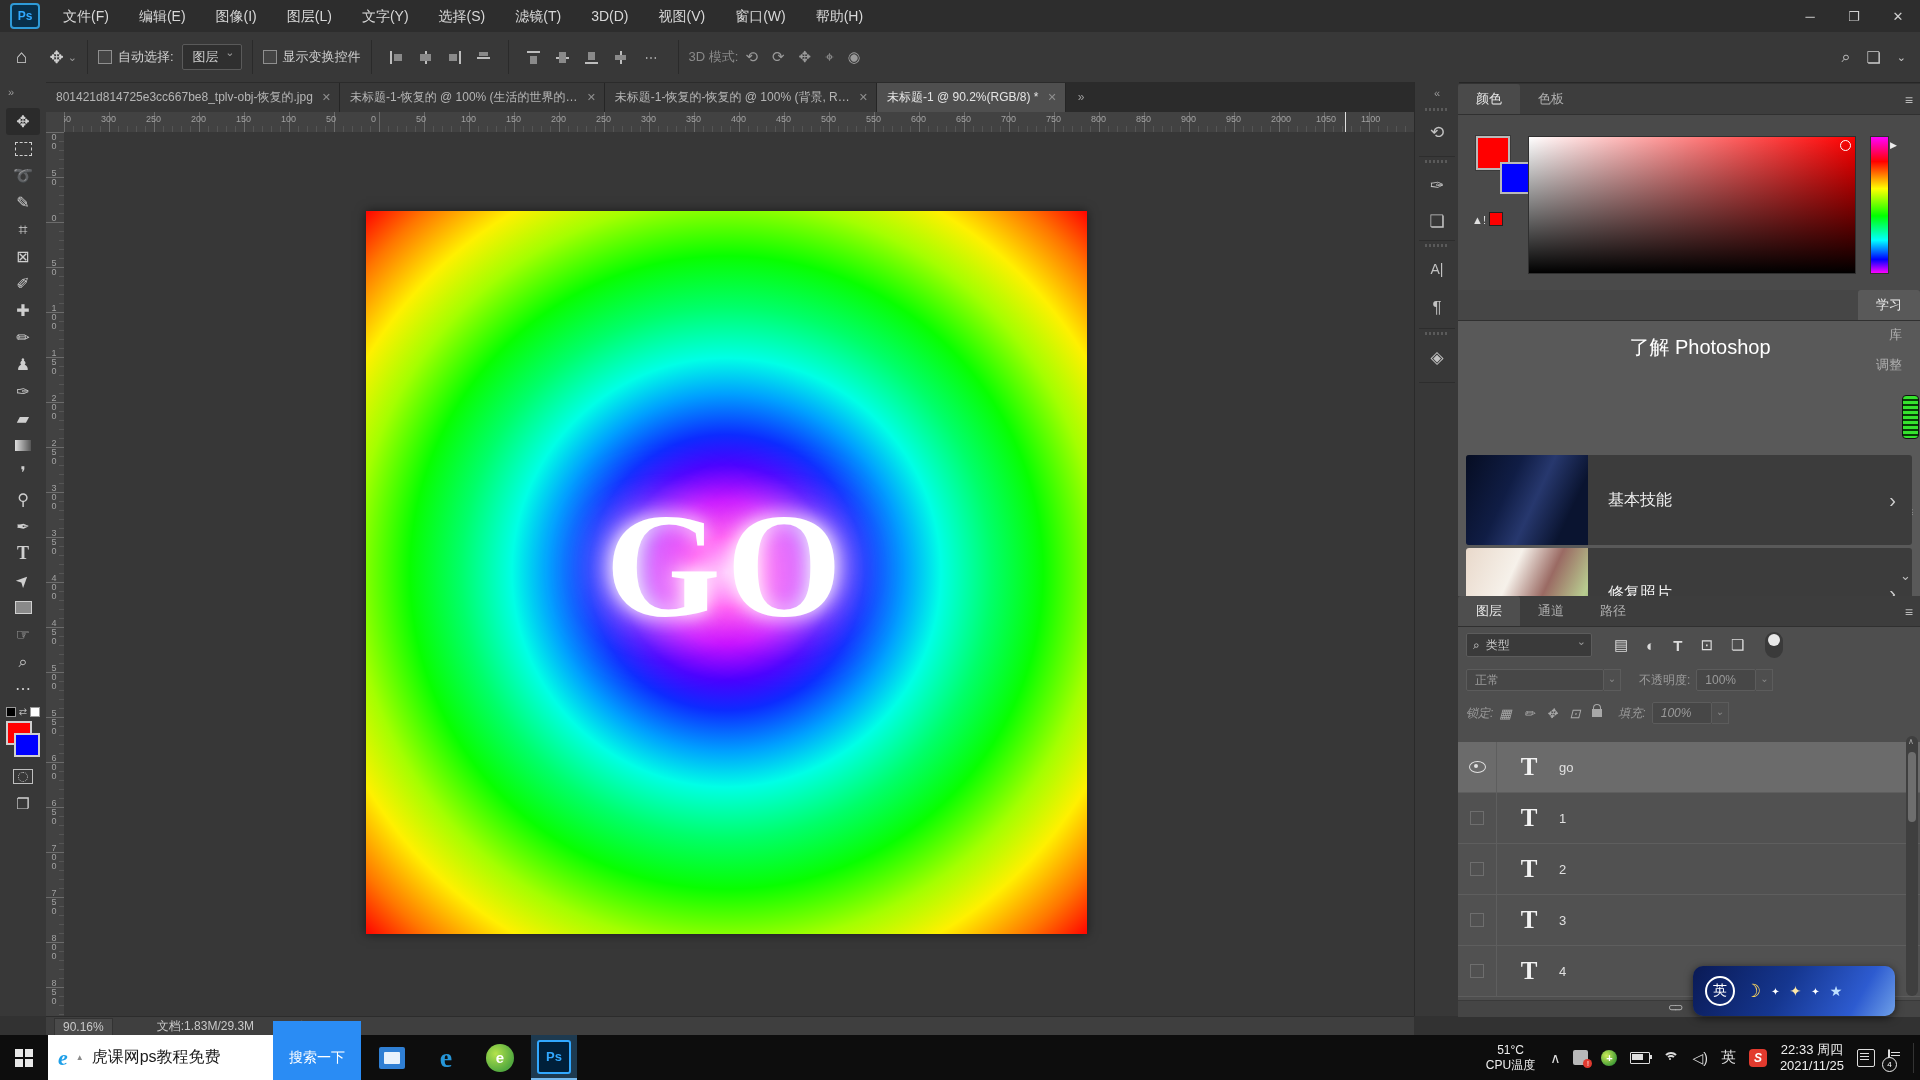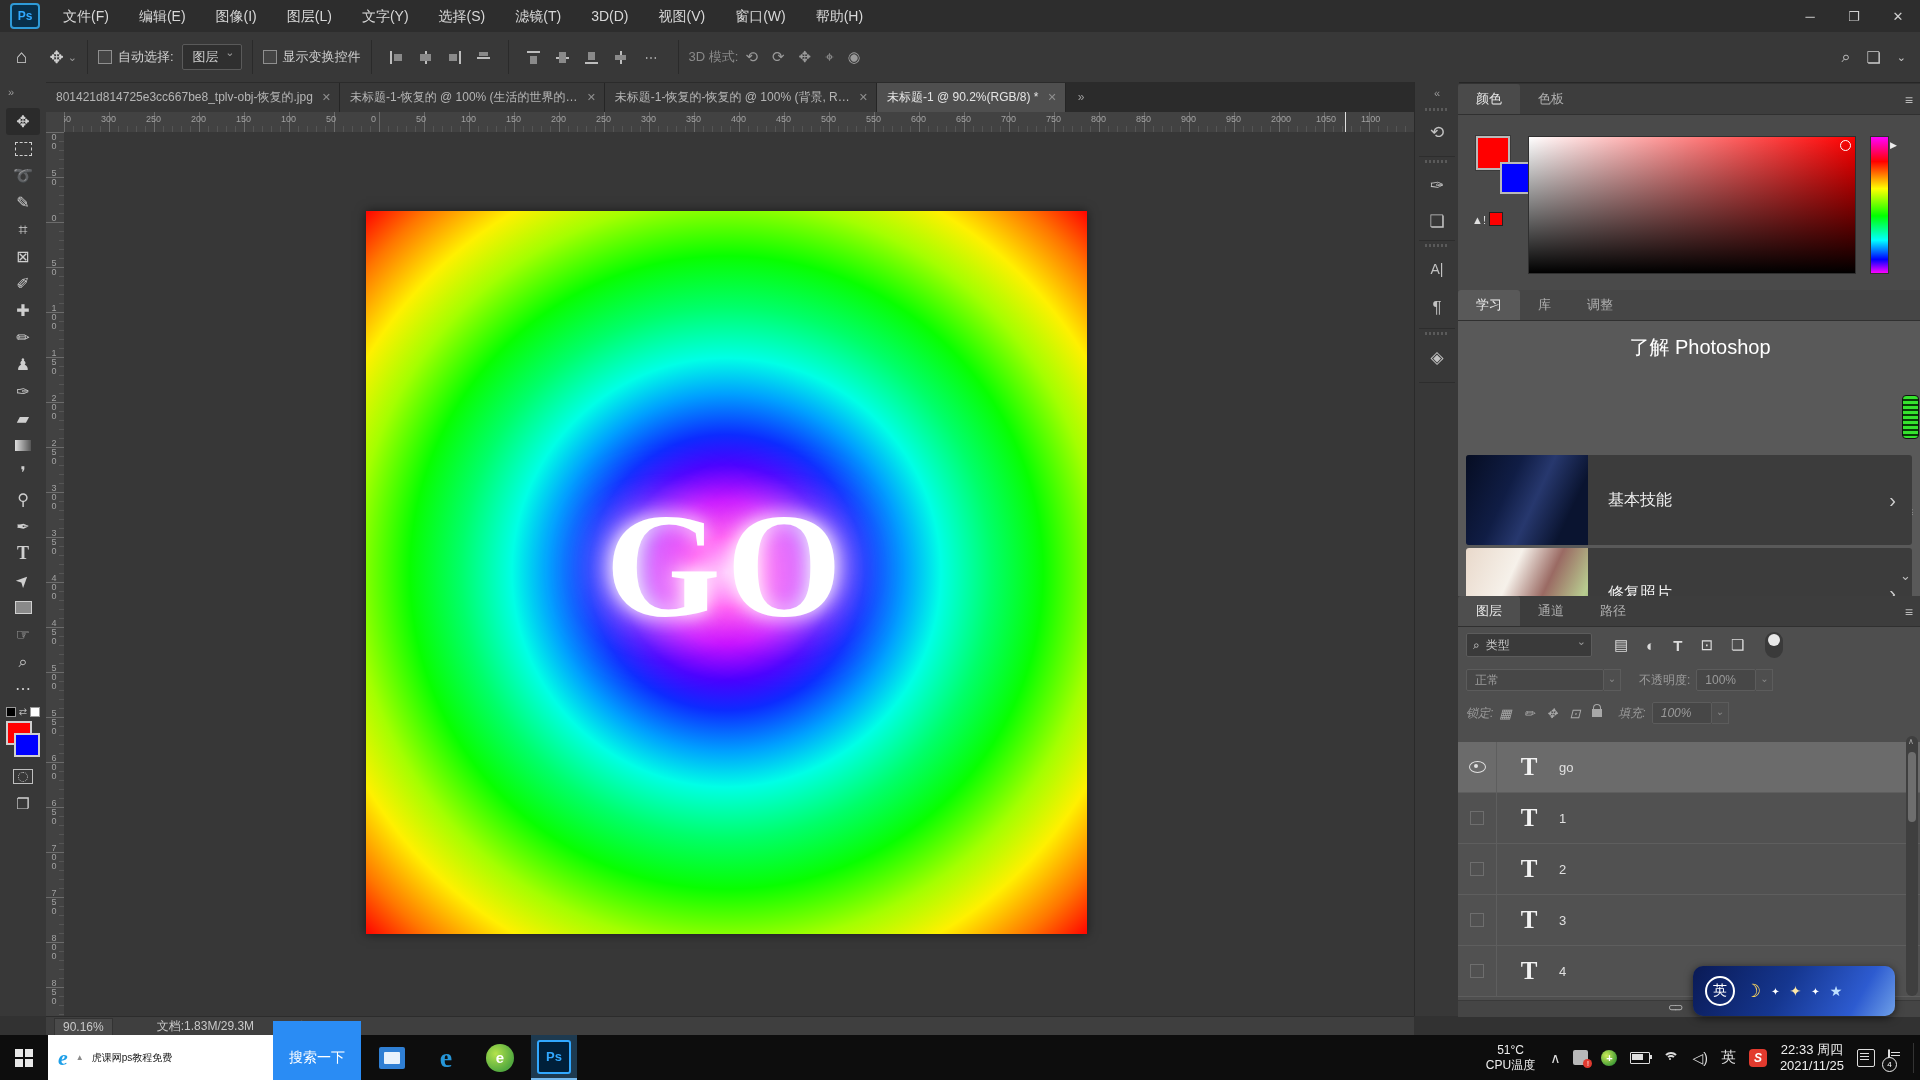--- a/index.html
+++ b/index.html
@@ -120,21 +120,21 @@
   #cp-warn .sw{display:inline-block;width:12px;height:12px;background:#ff0000;border:1px solid #222;vertical-align:-2px;margin-left:3px;}
   #cp-field{position:absolute;left:70px;top:52px;width:326px;height:136px;border:1px solid #2f2f2f;
     background:linear-gradient(to bottom,rgba(0,0,0,0),#000),linear-gradient(to right,#fff,#f00);}
   #cp-field .marker{position:absolute;right:4px;top:3px;width:9px;height:9px;border:1.5px solid #fff;border-radius:50%;}
   #cp-hue{position:absolute;left:412px;top:52px;width:17px;height:136px;border:1px solid #2f2f2f;
     background:linear-gradient(to bottom,#f0f,#f00 18%,#ff0 38%,#0f0 58%,#0ff 76%,#00f 90%,#f0f);}
   #cp-hue-mark{position:absolute;left:432px;top:56px;color:#eee;font-size:9px;}
 
   
   #learn-panel{position:absolute;left:0;top:206px;width:462px;height:306px;background:#595959;overflow:hidden;}
-  #learn-panel .ptabs{background:#464646;}
+  #learn-panel .ptabs{background:#464646;flex-direction:column;}
   #learn-panel .ptab.active{background:#595959;}
   #learn-head{position:absolute;left:11px;top:44px;width:462px;text-align:center;font-size:20px;color:#fff;}
   #learn-desc{position:absolute;left:18px;top:78px;width:426px;text-align:center;font-size:15px;line-height:22px;color:#efefef;}
   .learn-card{position:absolute;left:8px;width:446px;height:90px;background:#3c3c3c;border-radius:3px;display:flex;align-items:center;overflow:hidden;}
   .learn-card .img{width:122px;height:90px;flex:none;}
   .learn-card .lbl{flex:1;padding-left:20px;font-size:16px;color:#f0f0f0;}
   .learn-card .go{color:#cfcfcf;font-size:20px;padding-right:16px;}
   .img-basic{background:linear-gradient(115deg,#060d22 0%,#101d45 35%,#27386e 55%,#0a1430 80%);}
   .img-retouch{background:linear-gradient(115deg,#e9d9cb 0%,#f6f1ea 35%,#9a6a63 60%,#b8cc90 85%,#7c9b5a 100%);}
 
@@ -188,21 +188,21 @@
   .ime-star.big{font-size:14px;color:#ffe9a8;}
 
   
   #taskbar{left:0;top:1035px;width:1920px;height:45px;background:#0d0d0d;display:flex;align-items:center;z-index:4;}
   #tb-start{width:48px;height:45px;display:flex;align-items:center;justify-content:center;}
   .winlogo{display:grid;grid-template-columns:8px 8px;grid-template-rows:8px 8px;gap:2px;}
   .winlogo i{background:#e8e8e8;}
   #tb-search{height:45px;background:#fff;display:flex;align-items:center;padding:0 10px;gap:8px;width:205px;}
   #ie-logo{color:#1e9fe8;font-size:22px;font-weight:bold;font-style:italic;font-family:"Liberation Serif",serif;}
   #tb-search .caret{color:#8a8a8a;font-size:8px;}
-  #tb-search .txt{color:#1a1a1a;font-size:10px;white-space:nowrap;}
+  #tb-search .txt{color:#1a1a1a;font-size:16px;white-space:nowrap;}
   #tb-search-btn{height:45px;padding:14px 16px;color:#fff;font-size:14px;display:flex;align-items:center;}
   .tb-app{width:46px;height:45px;display:flex;align-items:center;justify-content:center;margin-left:8px;}
   .tb-app.active{background:#1d3a50;border-bottom:2px solid #76b9ed;box-sizing:border-box;}
   .ic-photos{width:26px;height:22px;background:#2f7fd4;border-radius:2px;display:flex;align-items:center;justify-content:center;}
   .ic-photos i{width:16px;height:12px;background:#e8f2fc;border-radius:1px;}
   .ic-edge{color:#2696d8;font-size:28px;font-weight:bold;font-family:"Liberation Serif",serif;}
   .ic-360{width:28px;height:28px;background:radial-gradient(circle at 35% 35%,#b4e34c,#53a93f 70%);border-radius:50%;
           color:#fff;font-size:15px;font-weight:bold;display:flex;align-items:center;justify-content:center;}
   .ic-ps{width:30px;height:30px;background:#00203a;border:2px solid #31a8ff;border-radius:3px;color:#31a8ff;
          font-size:13px;font-weight:bold;display:flex;align-items:center;justify-content:center;}

